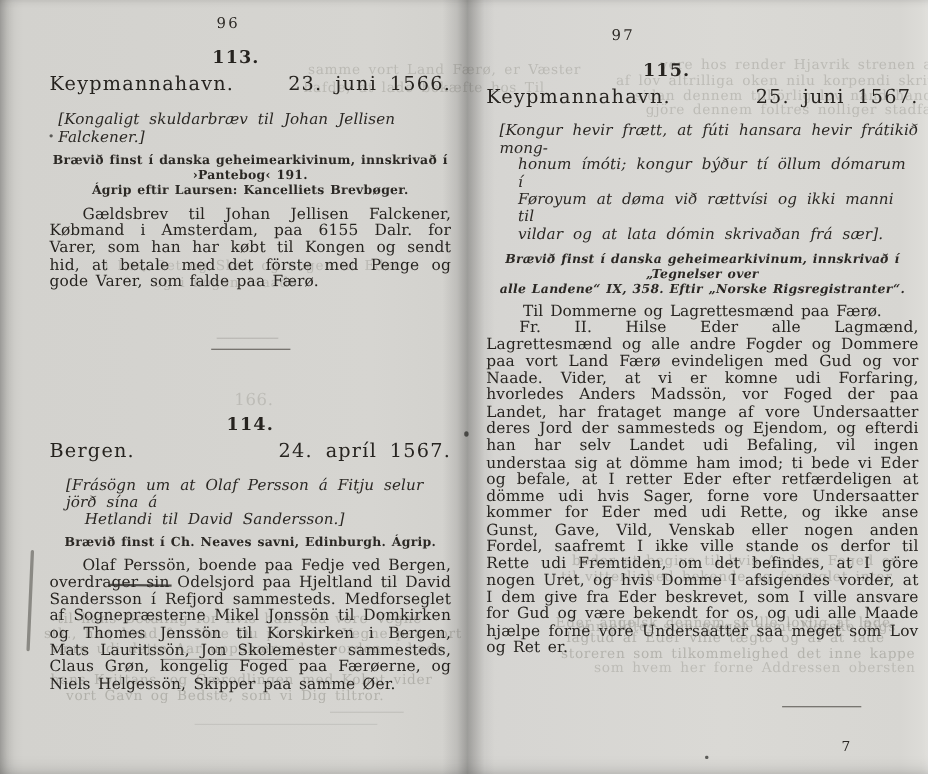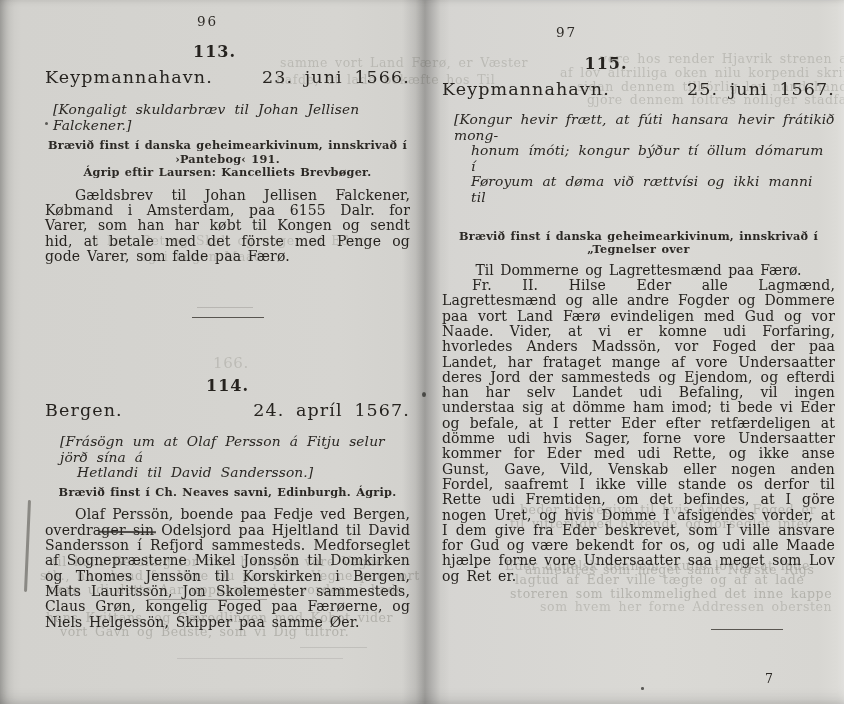--- a/index.html
+++ b/index.html
@@ -137,23 +137,25 @@
     <section>
       <div class="entry-number" style="margin-top:14px;margin-right:65px;">115.</div>
       <div class="entry-head" style="margin-top:4px;">
         <span class="place">Keypmannahavn.</span>
         <span class="date">25. juni 1567.</span>
       </div>
       <div class="summary" style="margin-top:12px;margin-left:12px;">
         <div>[Kongur hevir frætt, at fúti hansara hevir frátikið mong-</div>
         <div class="cont">honum ímóti; kongur býður tí öllum dómarum í</div>
         <div class="cont">Føroyum at døma við rættvísi og ikki manni til</div>
+        <div class="cont">vildar og at lata dómin skrivaðan frá sær].</div>
       </div>
-      <div class="source" style="margin-top:24px;">
+      <div class="source" style="margin-top:8px;font-style:italic;">
         <div>Brævið finst í danska geheimearkivinum, innskrivað í „Tegnelser over</div>
+        <div>alle Landene“ IX, 358. Eftir „Norske Rigsregistranter“.</div>
       </div>
       <div class="body-intro" style="margin-top:6px;">Til Dommerne og Lagrettesmænd paa Færø.</div>
       <p class="entry-body">Fr. II. Hilse Eder alle Lagmænd, Lagrettesmænd og alle andre Fogder og Dommere paa vort Land Færø evindeligen med Gud og vor Naade. Vider, at vi er komne udi Forfaring, hvorledes Anders Madssön, vor Foged der paa Landet, har frataget mange af vore Undersaatter deres Jord der sammesteds og Ejendom, og efterdi han har selv Landet udi Befaling, vil ingen understaa sig at dömme ham imod; ti bede vi Eder og befale, at I retter Eder efter retfærdeligen at dömme udi hvis Sager, forne vore Undersaatter kommer for Eder med udi Rette, og ikke anse Gunst, Gave, Vild, Venskab eller nogen anden Fordel, saafremt I ikke ville stande os derfor til Rette udi Fremtiden, om det befindes, at I göre nogen Uret, og hvis Domme I afsigendes vorder, at I dem give fra Eder beskrevet, som I ville ansvare for Gud og være bekendt for os, og udi alle Maade hjælpe forne vore Undersaatter saa meget som Lov og Ret er.</p>
     </section>
 
     <div class="divider" style="margin-top:45px;"></div>
 
     <div class="footer-sig">7</div>
   </div>
 

